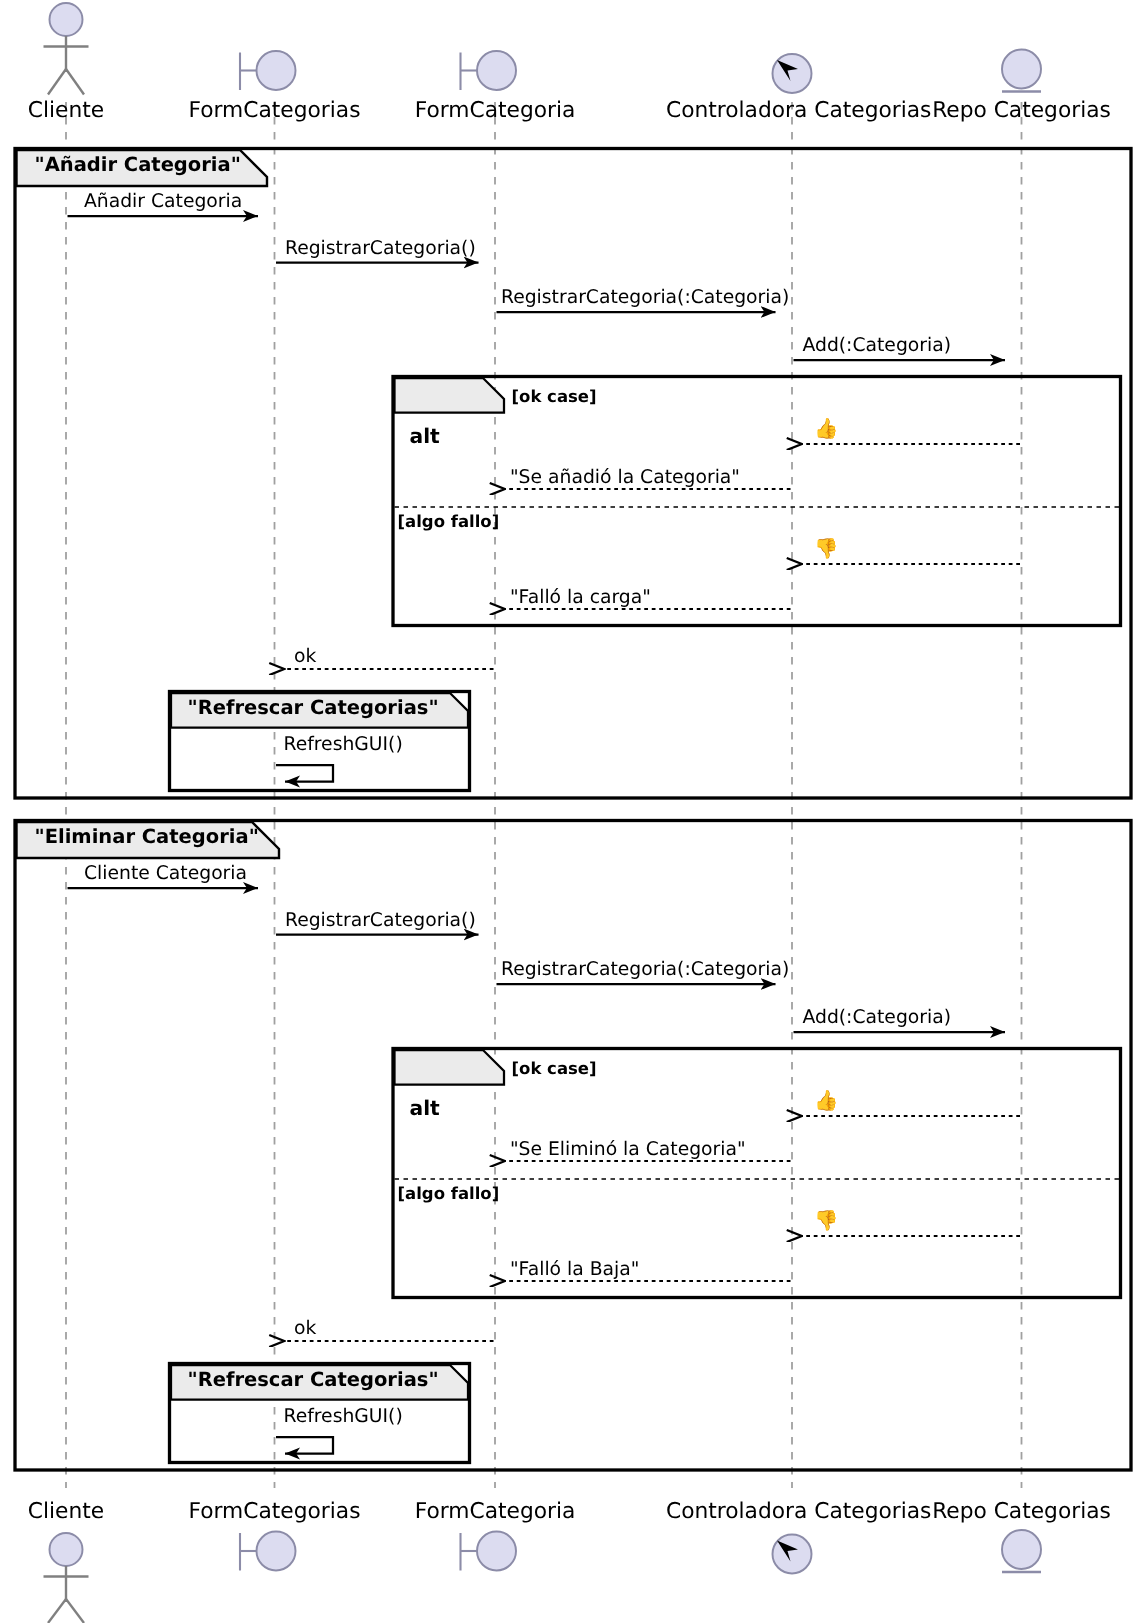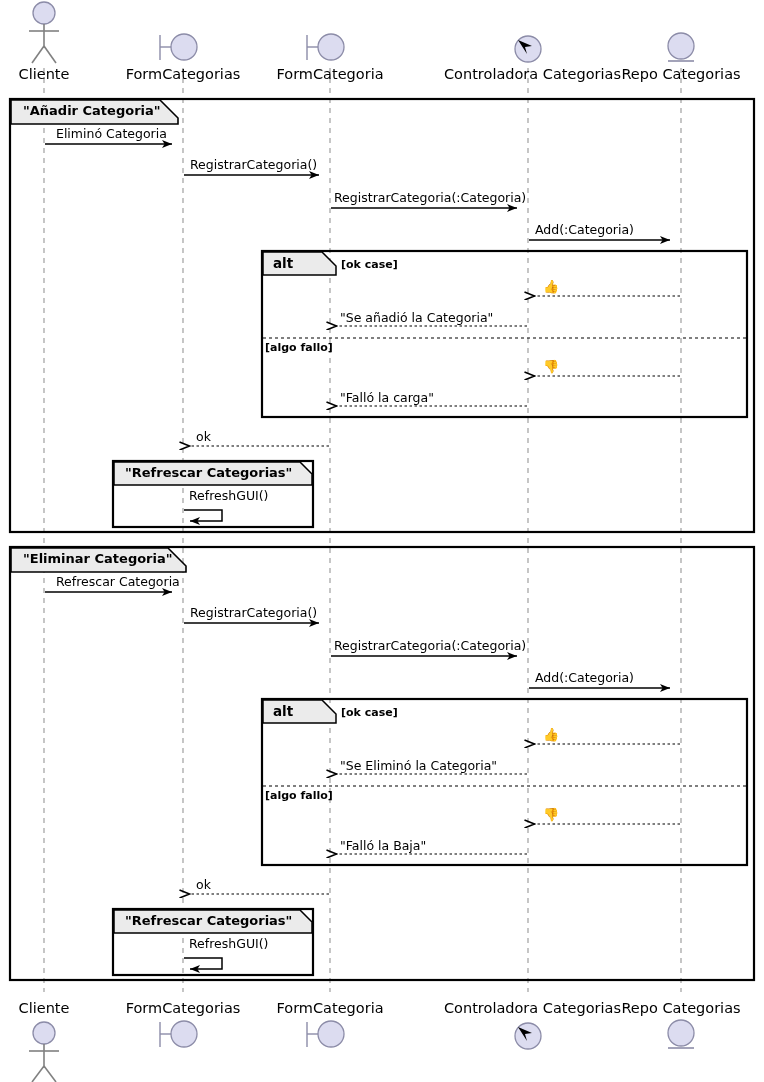--- a/index.html
+++ b/index.html
@@ -35,20 +35,21 @@
     font-size: 14.5px;
     text-align: center;
   }
   .frame-title {
     font-size: 13px;
     font-weight: bold;
   }
   .alt-kw {
     font-size: 13.5px;
     font-weight: bold;
+    margin-top: 28px;
   }
   .guard {
     font-size: 11px;
     font-weight: bold;
   }
   .msg {
     font-size: 12.5px;
   }
   .emoji {
     font-size: 13px;
@@ -211,42 +212,42 @@
   <div class="lbl participant-name" style="left:616px;top:67px;width:130px;">Repo Categorias</div>
 
   <div class="lbl participant-name" style="left:0px;top:1001px;width:88px;">Cliente</div>
   <div class="lbl participant-name" style="left:113px;top:1001px;width:140px;">FormCategorias</div>
   <div class="lbl participant-name" style="left:262px;top:1001px;width:136px;">FormCategoria</div>
   <div class="lbl participant-name" style="left:444px;top:1001px;width:168px;">Controladora Categorias</div>
   <div class="lbl participant-name" style="left:616px;top:1001px;width:130px;">Repo Categorias</div>
 
   <div class="lbl frame-title" style="left:23px;top:104px;">"Añadir Categoria"</div>
 
-  <div class="lbl msg" style="left:56px;top:128px;">Eliminó Categoria</div>
+  <div class="lbl msg" style="left:56px;top:128px;">Añadir Categoria</div>
   <div class="lbl msg" style="left:190px;top:159px;">RegistrarCategoria()</div>
   <div class="lbl msg" style="left:334px;top:192px;">RegistrarCategoria(:Categoria)</div>
   <div class="lbl msg" style="left:535px;top:224px;">Add(:Categoria)</div>
 
   <div class="lbl alt-kw" style="left:273px;top:257px;">alt</div>
   <div class="lbl guard" style="left:341px;top:259px;">[ok case]</div>
   <div class="lbl guard" style="left:265px;top:342px;">[algo fallo]</div>
 
   <div class="lbl emoji" style="left:543px;top:280px;">👍</div>
   <div class="lbl msg" style="left:340px;top:312px;">"Se añadió la Categoria"</div>
   <div class="lbl emoji" style="left:543px;top:360px;">👎</div>
   <div class="lbl msg" style="left:340px;top:392px;">"Falló la carga"</div>
 
   <div class="lbl msg" style="left:196px;top:431px;">ok</div>
 
   <div class="lbl frame-title" style="left:125px;top:466px;">"Refrescar Categorias"</div>
   <div class="lbl msg" style="left:189px;top:490px;">RefreshGUI()</div>
 
   <div class="lbl frame-title" style="left:23px;top:552px;">"Eliminar Categoria"</div>
 
-  <div class="lbl msg" style="left:56px;top:576px;">Refrescar Categoria</div>
+  <div class="lbl msg" style="left:56px;top:576px;">Cliente Categoria</div>
   <div class="lbl msg" style="left:190px;top:607px;">RegistrarCategoria()</div>
   <div class="lbl msg" style="left:334px;top:640px;">RegistrarCategoria(:Categoria)</div>
   <div class="lbl msg" style="left:535px;top:672px;">Add(:Categoria)</div>
 
   <div class="lbl alt-kw" style="left:273px;top:705px;">alt</div>
   <div class="lbl guard" style="left:341px;top:707px;">[ok case]</div>
   <div class="lbl guard" style="left:265px;top:790px;">[algo fallo]</div>
 
   <div class="lbl emoji" style="left:543px;top:728px;">👍</div>
   <div class="lbl msg" style="left:340px;top:760px;">"Se Eliminó la Categoria"</div>

